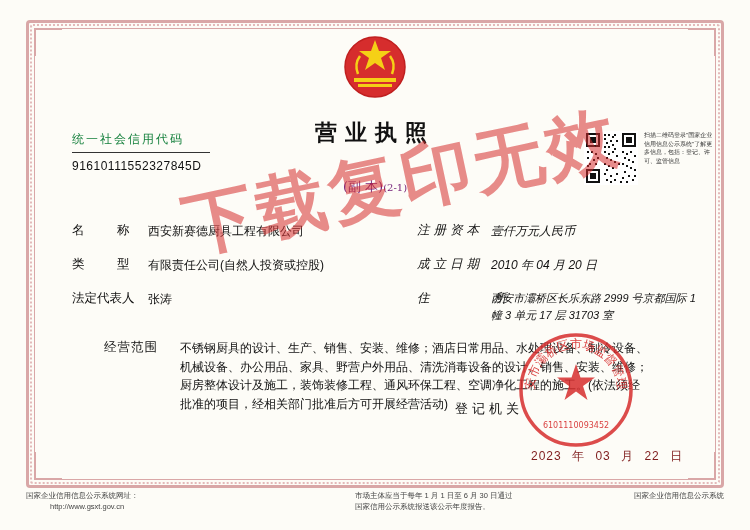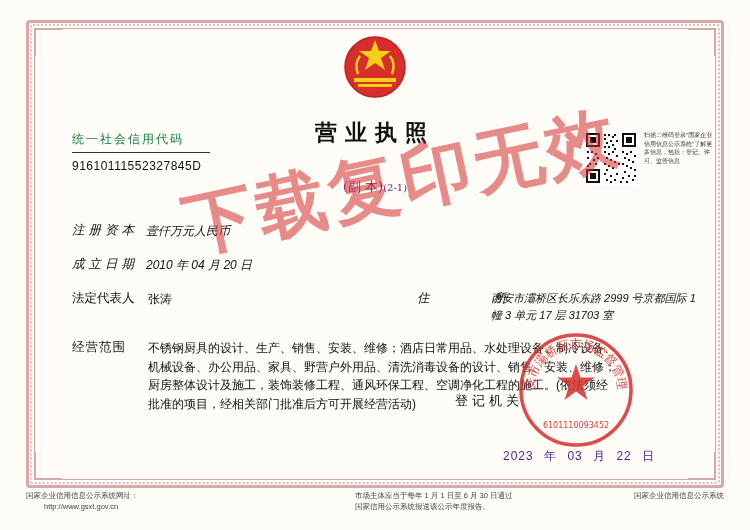--- a/index.html
+++ b/index.html
@@ -177,45 +177,45 @@
   .val {
     font-size: 12px;
     color: #111;
     line-height: 1.5;
     flex: 1;
   }
   .val.small {
     font-size: 11px;
     line-height: 1.5;
   }
-  .scope-row .lbl { width: 76px; letter-spacing: 1px; }
+  .scope-row .lbl { width: 76px; letter-spacing: 1px; margin-left: 32px; }
   .scope-val {
     font-size: 12px;
     line-height: 1.55;
     color: #111;
     width: 470px;
   }
 
   
   .registry {
     position: absolute;
     left: 455px;
-    top: 392px;
+    top: 400px;
     font-size: 13px;
     letter-spacing: 4px;
     color: #111;
   }
 
   
   .date-line {
     position: absolute;
-    left: 500px;
+    left: 528px;
     top: 448px;
     font-size: 12px;
-    color: #4c1d95;
+    color: #7f1d1d;
     letter-spacing: 1px;
   }
   .date-line span { margin: 0 3px; }
 
   
   .seal {
     position: absolute;
     left: 516px;
     top: 330px;
     width: 120px;
@@ -247,21 +247,21 @@
     font-size: 7.5px;
     color: #444;
     line-height: 1.5;
   }
   .footer-left {
     position: absolute;
     left: 26px;
     top: 0;
     text-align: left;
   }
-  .footer-left .url { margin-left: 18px; }
+  .footer-left .url { margin-left: 24px; }
   .footer-center {
     position: absolute;
     left: 355px;
     top: 0;
     text-align: left;
   }
   .footer-right {
     position: absolute;
     right: 26px;
     top: 0;
@@ -372,27 +372,35 @@
           <rect x="26" y="50" width="2" height="2"></rect>
           <rect x="50" y="44" width="2" height="2"></rect>
       </g>
     </svg>
   </div>
   <div class="qr-note">扫描二维码登录"国家企业信用信息公示系统"了解更多信息，包括：登记、许可、监管信息</div>
 
   <div class="fields">
 
     <div class="row">
+      <div class="col-left">
+        <div class="lbl w4">名　称</div>
+        <div class="val">西安新赛德厨具工程有限公司</div>
+      </div>
       <div class="col-right">
         <div class="lbl r4">注册资本</div>
         <div class="val">壹仟万元人民币</div>
       </div>
     </div>
 
     <div class="row">
+      <div class="col-left">
+        <div class="lbl w4">类　型</div>
+        <div class="val">有限责任公司(自然人投资或控股)</div>
+      </div>
       <div class="col-right">
         <div class="lbl r4">成立日期</div>
         <div class="val">2010 年 04 月 20 日</div>
       </div>
     </div>
 
     <div class="row">
       <div class="col-left">
         <div class="lbl" style="width:76px;">法定代表人</div>
         <div class="val">张涛</div>

